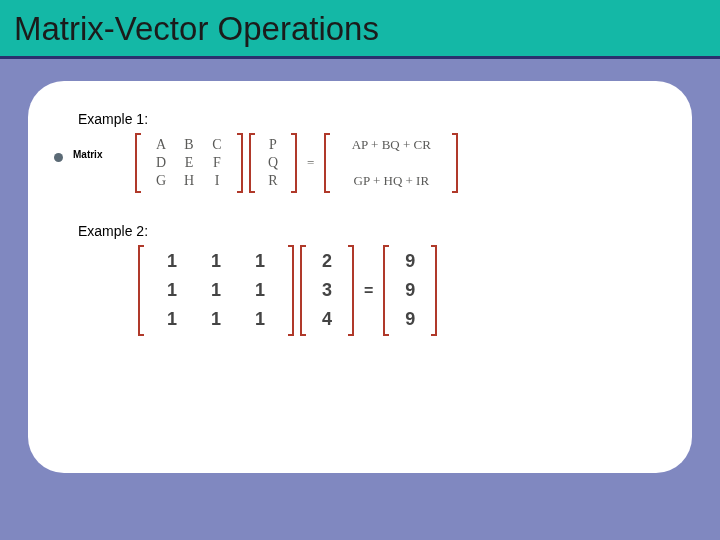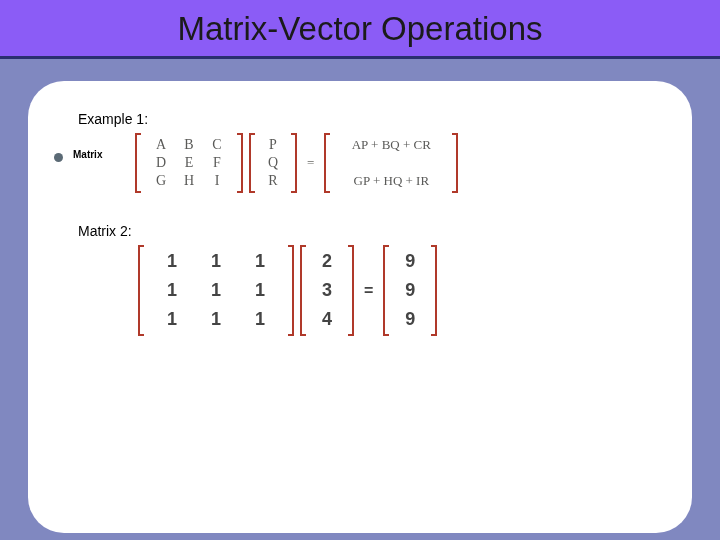--- a/index.html
+++ b/index.html
@@ -7,37 +7,36 @@
     margin: 0;
     padding: 0;
     width: 720px;
     height: 540px;
     background: #8088c0;
     font-family: Arial, Helvetica, sans-serif;
     position: relative;
     overflow: hidden;
   }
   .title-bar {
-    background: #8b5cf6;
+    background: #14b8a6;
     padding: 10px 14px 8px 14px;
     border-bottom: 3px solid #2a2f6f;
-    text-align: center;
   }
   .title-bar h1 {
     margin: 0;
     font-size: 33px;
     font-weight: normal;
     color: #1b1b1b;
     letter-spacing: 0px;
   }
   .card {
     background: #fff;
     margin: 22px 28px 0 28px;
     border-radius: 36px;
-    height: 452px;
+    height: 392px;
     padding: 24px 50px 20px 50px;
     position: relative;
   }
   .ex-label {
     font-size: 14px;
     color: #000;
     margin: 6px 0 6px 0;
   }
   .bullet-row {
     display: flex;
@@ -169,21 +168,21 @@
         </div>
         <div class="br right">
             <div class="t"></div>
             <div class="v"></div>
             <div class="b"></div>
           </div>
       </div>
     </div>
   </div>
 
-  <div class="ex-label ex2">Matrix 2:</div>
+  <div class="ex-label ex2">Example 2:</div>
 
   <div class="eq-wrap ex2-eq">
     <div class="mat">
       <div class="br left">
           <div class="t"></div>
           <div class="v"></div>
           <div class="b"></div>
         </div>
       <div class="cells num">
         <span>1</span>

